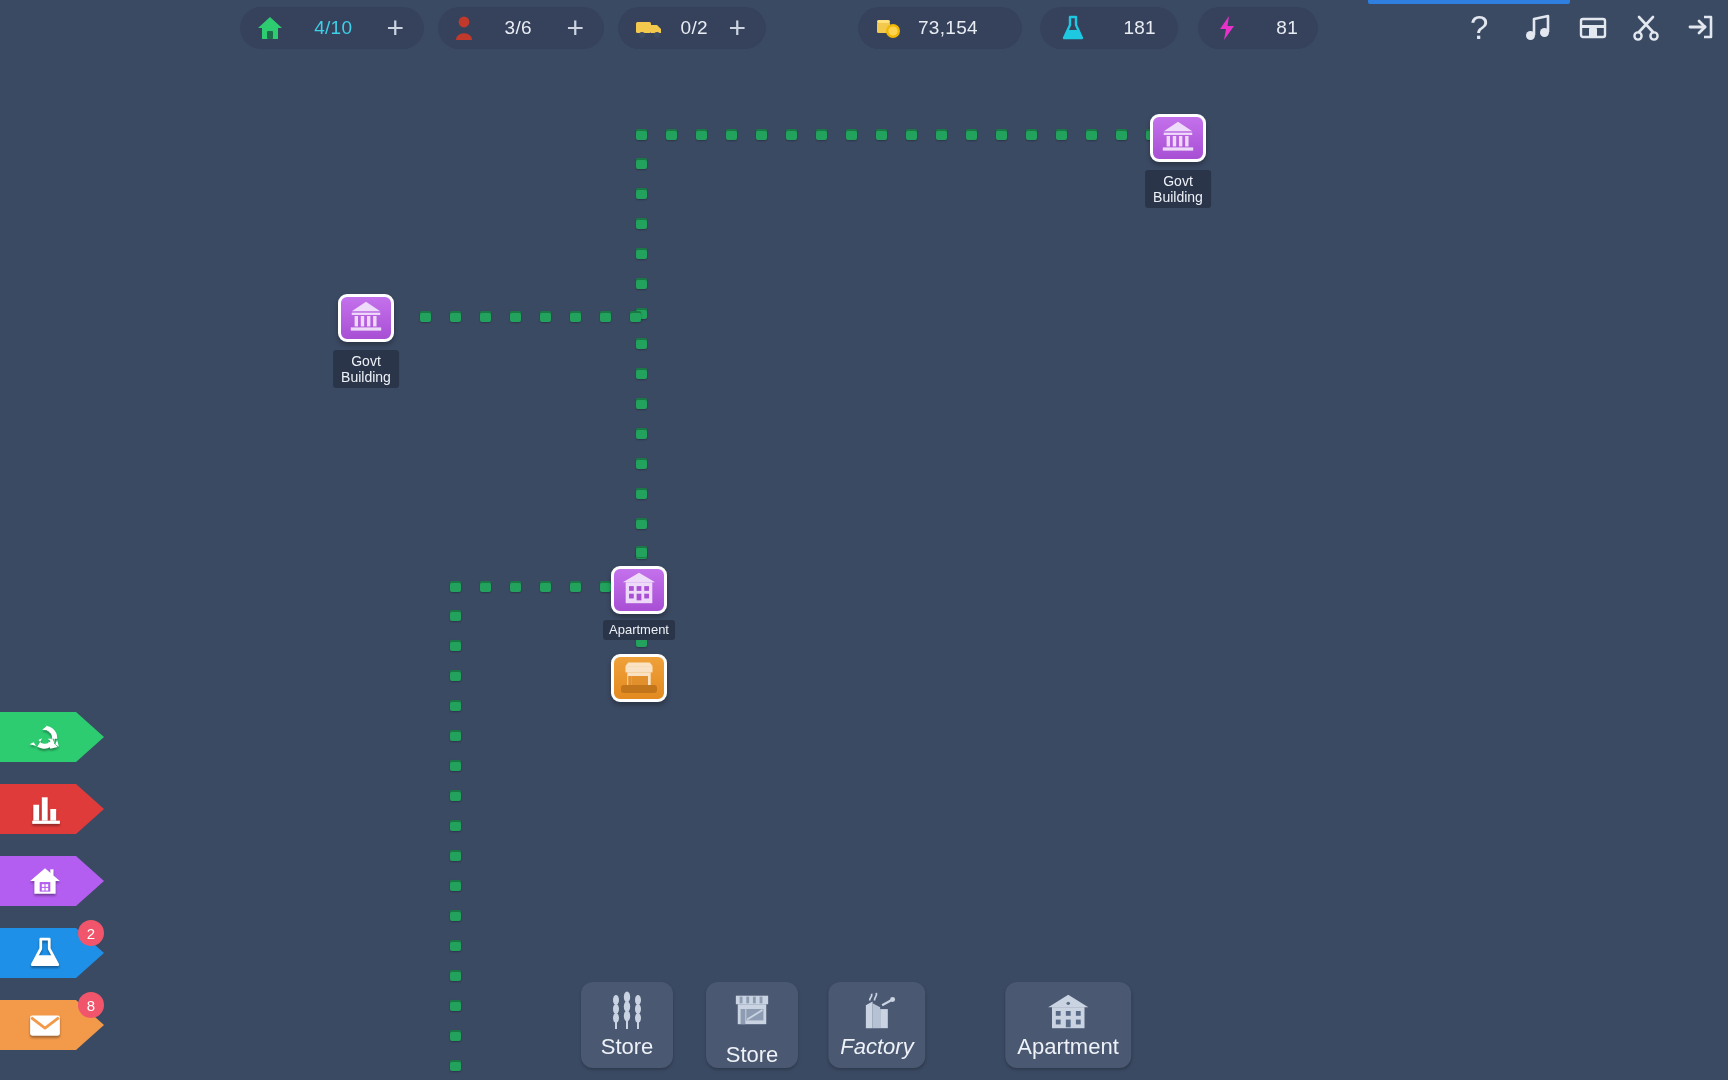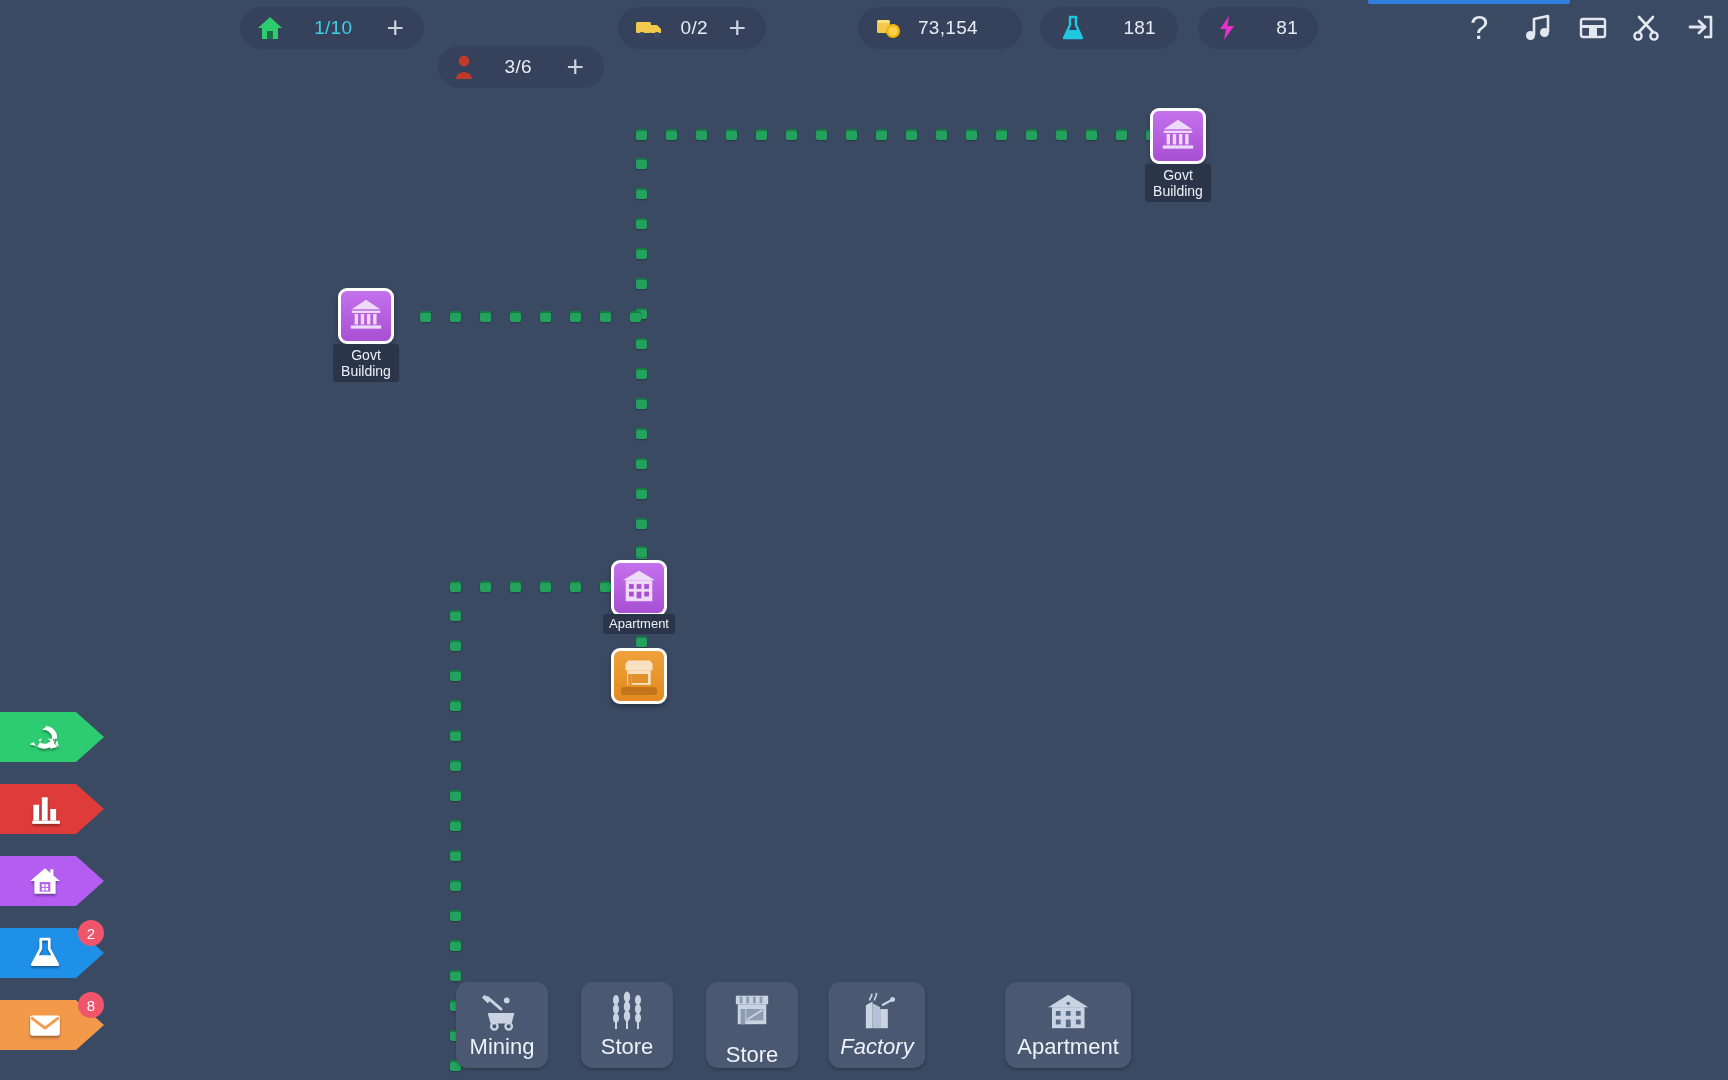--- a/index.html
+++ b/index.html
@@ -32,21 +32,21 @@
   .pill-text.cyan { color:#3fd0e8; }
   .plusbtn {
     color:#ccd4e0; font-size:30px; font-weight:300; line-height:1;
     padding:0 4px; cursor:pointer; user-select:none;
   }
   .ic { display:inline-flex; align-items:center; justify-content:center; }
 
   
   #pill-clock { left:8px; width:196px; padding:0 10px; gap:6px; }
   #pill-homes { left:240px; width:184px; justify-content:space-between; padding:0 16px; }
-  #pill-pop   { left:438px; width:166px; justify-content:space-between; padding:0 16px;margin-top:39px; }
+  #pill-pop   { left:438px; width:166px; justify-content:space-between; padding:0 16px; }
   #pill-truck { left:618px; width:148px; justify-content:space-between; padding:0 16px; }
   #pill-money { left:858px; width:164px; justify-content:flex-start; gap:14px; padding:0 16px; }
   #pill-sci   { left:1040px; width:138px; justify-content:space-between; padding:0 22px; }
   #pill-pow   { left:1198px; width:120px; justify-content:space-between; padding:0 20px; }
 
   .play-icon { color:#2f7fe0; font-size:17px; }
   .ff-icon { color:#e8ecf3; font-size:17px; letter-spacing:-4px; }
 
   .topicons {
     position:absolute; right:14px; top:8px; height:40px;
@@ -58,21 +58,21 @@
 
   
   .map { position:absolute; left:0; top:56px; width:1728px; height:1024px; }
   .road-dot {
     position:absolute; width:11px; height:11px;
     background:#22a25c; border-radius:2px;
     box-shadow:0 2px 0 rgba(0,0,0,.25) inset, 0 1px 2px rgba(0,0,0,.28);
   }
 
   
-  .bld { position:absolute; width:56px; height:56px; cursor:pointer; }
+  .bld { position:absolute; width:56px; height:48px; cursor:pointer;margin-top:6px; }
   .bld .tile {
     position:absolute; inset:0; border-radius:9px;
     border:3px solid #ffffff;
     display:flex; align-items:center; justify-content:center;
     box-shadow:0 3px 5px rgba(0,0,0,.3);
   }
   .tile.purple { background:linear-gradient(#c471ec,#a84fd4); }
   .tile.orange { background:linear-gradient(#f0a13a,#e28a20); }
   .bld .tile svg { opacity:.92; }
   .bld-label {
@@ -253,21 +253,21 @@
   <div class="topbar">
 
 
     <div class="pill" id="pill-homes">
       <span class="ic">
         <svg width="28" height="26" viewBox="0 0 28 26">
           <path d="M14 2 L26 13 L22 13 L22 24 L6 24 L6 13 L2 13 Z" fill="#2ecc71"></path>
           <rect x="11" y="16" width="6" height="8" rx="1" fill="#1d6b4a"></rect>
         </svg>
       </span>
-      <span class="pill-text cyan">1/10</span>
+      <span class="pill-text cyan">4/10</span>
       <span class="plusbtn">+</span>
     </div>
 
     <div class="pill" id="pill-pop">
       <span class="ic">
         <svg width="20" height="26" viewBox="0 0 20 26">
           <circle cx="10" cy="7" r="5.4" fill="#c0392b"></circle>
           <path d="M2 25 C2 16 18 16 18 25 Z" fill="#c0392b"></path>
         </svg>
       </span>
@@ -388,33 +388,20 @@
       </div>
       <div class="flag" style="background: rgb(242, 153, 74);">
         <span class="fi"><svg viewBox="0 0 32 32" width="34" height="34">
             <rect x="2" y="7" width="28" height="19" rx="2" fill="#fff"></rect>
             <path d="M3 9 L16 19 L29 9" fill="none" stroke="#f2994a" stroke-width="2.6" stroke-linejoin="round"></path>
           </svg></span>
       </div>
     </div>
 
   <div class="buildbar" id="build-bar">
-      <div class="build-btn" style="left: 502px; transform: translateX(-50%);">
-        <div class="bico">
-          <svg viewBox="0 0 46 40" width="44" height="40">
-            <path d="M8 6 L22 18" stroke="#c9d3e2" stroke-width="3" stroke-linecap="round" fill="none"></path>
-            <path d="M5 3 L11 9 L8 12 L2 6 Z" fill="#c9d3e2"></path>
-            <circle cx="28" cy="9" r="3" fill="#c9d3e2"></circle>
-            <path d="M8 22 H36 L33 33 H11 Z" fill="#c9d3e2"></path>
-            <circle cx="15" cy="36" r="3.4" fill="none" stroke="#c9d3e2" stroke-width="2.4"></circle>
-            <circle cx="30" cy="36" r="3.4" fill="none" stroke="#c9d3e2" stroke-width="2.4"></circle>
-          </svg>
-        </div>
-        <div class="blabel">Mining</div>
-      </div>
       <div class="build-btn" style="left: 627px; transform: translateX(-50%);">
         <div class="bico">
           <svg viewBox="0 0 40 40" width="40" height="40">
             <g fill="#c9d3e2">
               <ellipse cx="9" cy="9" rx="3" ry="5"></ellipse>
               <ellipse cx="9" cy="18" rx="3" ry="5"></ellipse>
               <ellipse cx="9" cy="27" rx="3" ry="5"></ellipse>
               <rect x="8" y="28" width="2" height="10"></rect>
               <ellipse cx="20" cy="6" rx="3.2" ry="5.4"></ellipse>
               <ellipse cx="20" cy="15.5" rx="3.2" ry="5.4"></ellipse>

